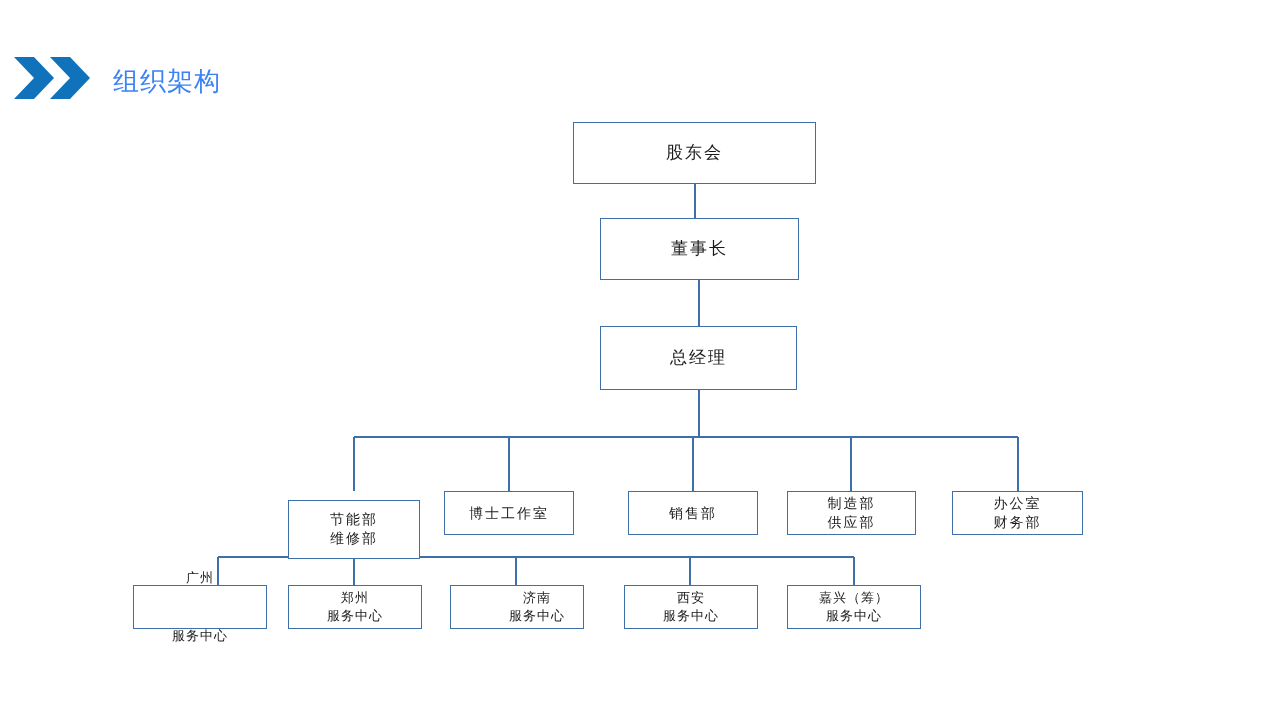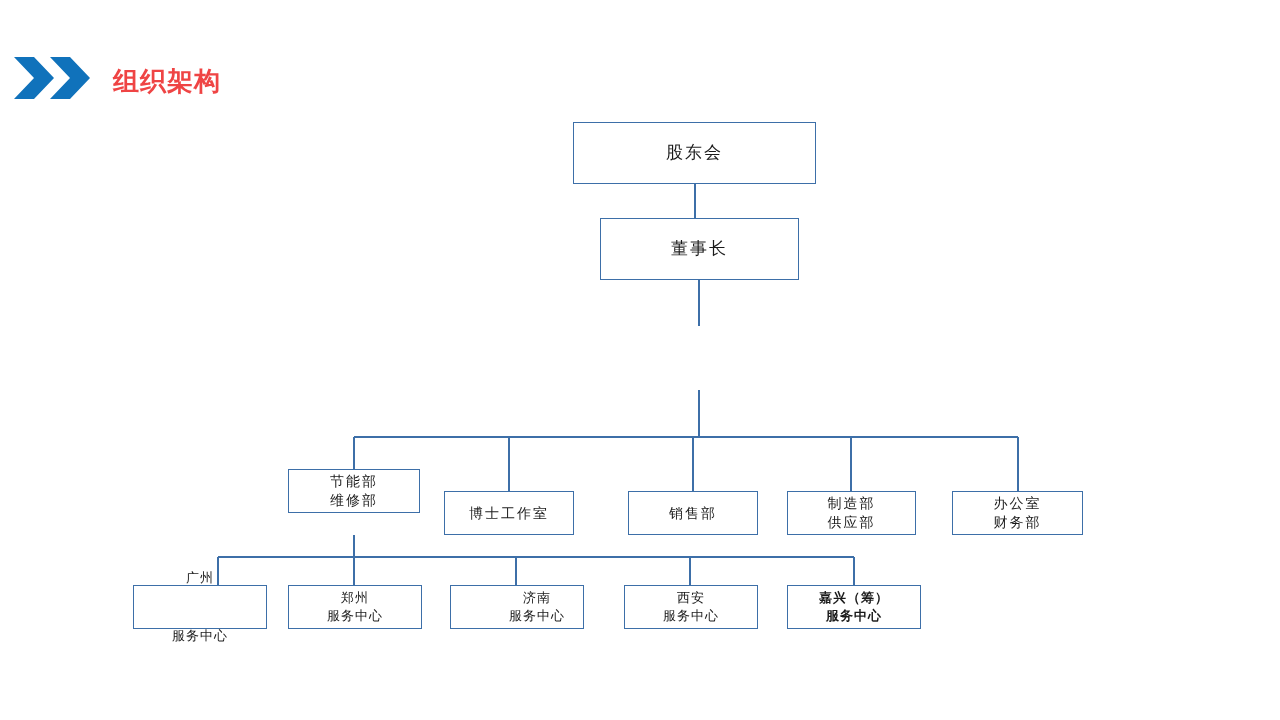--- a/index.html
+++ b/index.html
@@ -28,22 +28,22 @@
     left: 14px;
     top: 57px;
     width: 78px;
     height: 42px;
   }
   #page-title {
     position: absolute;
     left: 113px;
     top: 62px;
     font-size: 26px;
-    font-weight: bold;
-    color: #ef4444;
+    font-weight: normal;
+    color: #3b82f6;
     letter-spacing: 1px;
     line-height: 38px;
     white-space: nowrap;
   }
 
   
   #org-chart {
     position: absolute;
     left: 0;
     top: 0;
@@ -143,22 +143,25 @@
   </svg>
 
   <div class="node node-exec" style="left:573px; top:122px; width:243px; height:62px;">
     <span class="line">股东会</span>
   </div>
 
   <div class="node node-exec" style="left:600px; top:218px; width:199px; height:62px;">
     <span class="line">董事长</span>
   </div>
 
-
-  <div class="node node-dept" style="left:288px; top:469px; width:132px; height:44px;">
+  <div class="node node-exec" style="left:600px; top:326px; width:197px; height:64px;">
+    <span class="line">总经理</span>
+  </div>
+
+  <div class="node node-dept" style="left:288px; top:500px; width:132px; height:59px;font-family:Liberation Mono, monospace;">
     <span class="line">节能部</span>
     <span class="line">维修部</span>
   </div>
 
   <div class="node node-dept" style="left:444px; top:491px; width:130px; height:44px;">
     <span class="line">博士工作室</span>
   </div>
 
   <div class="node node-dept" style="left:628px; top:491px; width:130px; height:44px;">
     <span class="line">销售部</span>
@@ -187,18 +190,18 @@
   <div class="node node-center" style="left:450px; top:585px; width:134px; height:44px;padding-left:40px;">
     <span class="line">济南</span>
     <span class="line">服务中心</span>
   </div>
 
   <div class="node node-center" style="left:624px; top:585px; width:134px; height:44px;">
     <span class="line">西安</span>
     <span class="line">服务中心</span>
   </div>
 
-  <div class="node node-center" style="left:787px; top:585px; width:134px; height:44px;font-weight:bold;">
+  <div class="node node-center" style="left:787px; top:585px; width:134px; height:44px;">
     <span class="line">嘉兴（筹）</span>
     <span class="line">服务中心</span>
   </div>
 
 </div>
 
 </body></html>

